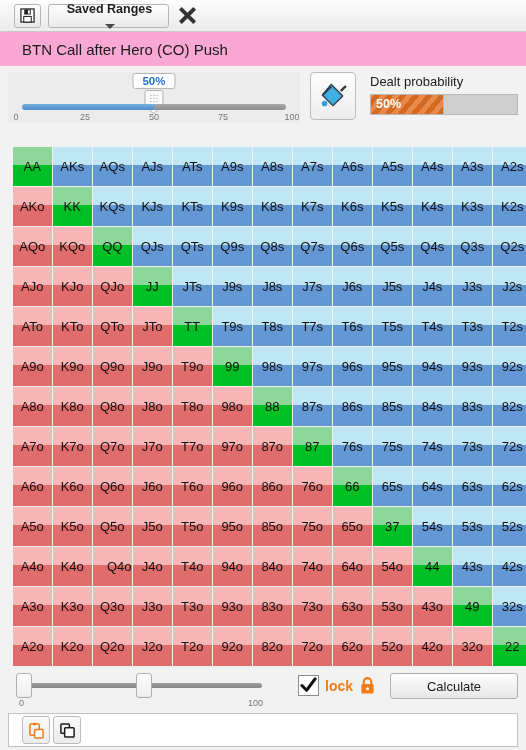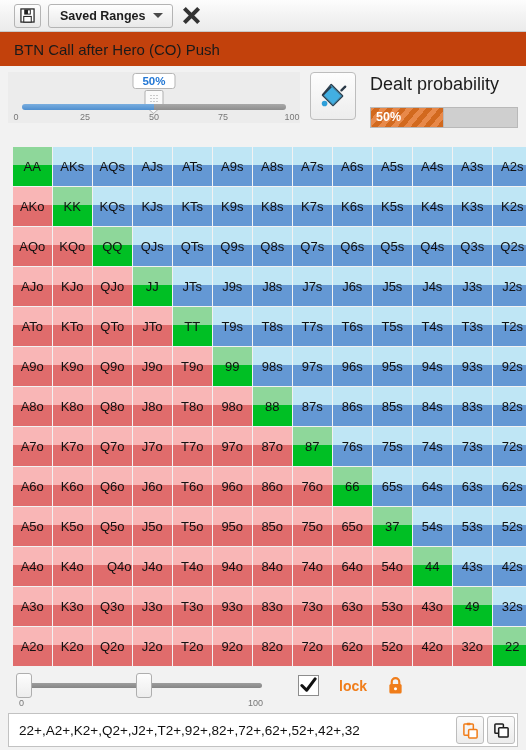--- a/index.html
+++ b/index.html
@@ -27,31 +27,31 @@
   .tb-btn {
     border: 1px solid #b4b4b4; border-radius: 3px;
     background: linear-gradient(to bottom, #fefefe, #e9e9e9);
     height: 24px; display: flex; align-items: center; justify-content: center;
     cursor: pointer;
   }
   .save-btn { width: 27px; margin-right: 7px; }
   .saved-ranges {
     padding: 0 9px 0 11px; gap: 8px;
     font-size: 12.5px; font-weight: bold; color: #1d1d1d;
-    margin-right: 8px; min-width: 121px;
+    margin-right: 8px; min-width: 121px; flex-direction: column;
   }
   .caret { width: 0; height: 0; border-left: 5px solid transparent;
            border-right: 5px solid transparent; border-top: 5px solid #4a4a4a; }
   .close-x { width: 21px; height: 21px; display: flex; align-items: center;
              justify-content: center; cursor: pointer; }
 
   
   .subtitle {
-    height: 34px; background: #c2410c;
-    display: flex; align-items: center; padding-left: 14px;
+    height: 34px; background: #f9a8d4;
+    display: flex; align-items: center; padding-left: 22px;
     font-size: 15px; color: #1a1a1a;
   }
 
   
   .sliderpanel {
     position: relative; height: 58px;
     display: flex; align-items: flex-start;
     padding: 6px 8px 0 8px; gap: 0;
   }
   .slider-area {
@@ -91,21 +91,21 @@
 
   .bucket-btn {
     width: 50px; height: 48px; margin-left: 10px;
     border: 1px solid #bdbdbd; border-radius: 4px;
     background: linear-gradient(to bottom,#fdfdfd,#ededed);
     display: flex; align-items: center; justify-content: center; cursor: pointer;
   }
   .dealt {
     margin-left: 14px; padding-top: 2px; flex: 1;
   }
-  .dealt-label { font-size: 18px; color: #1c1c1c; margin-bottom: 12px; }
+  .dealt-label { font-size: 13px; color: #1c1c1c; margin-bottom: 5px; }
   .dealt-bar {
     height: 21px; background: #cfcfcf; border: 1px solid #b9b9b9;
     position: relative; overflow: hidden; width: 148px;
   }
   .dealt-fill {
     position: absolute; left: 0; top: 0; bottom: 0; width: 50%;
     background: repeating-linear-gradient(-50deg,#d2691e 0 5px,#e8894a 5px 10px);
     border-right: 1px solid #b9b9b9;
   }
   .dealt-pct {
@@ -141,21 +141,21 @@
   }
   .row1 { display: flex; align-items: flex-start; height: 42px; }
   .range-slider { position: relative; width: 268px; height: 36px; }
   .rs-track { position: absolute; left: 14px; right: 14px; top: 14px; height: 5px;
               background: linear-gradient(to bottom,#9d9d9d,#868686); border-radius: 3px; }
   .rs-handle { position: absolute; top: 4px; width: 16px; height: 25px;
                background: linear-gradient(to bottom,#fdfdfd,#ededed);
                border: 1px solid #aeaeae; border-radius: 3px; cursor: pointer; }
   .rs-lab { position: absolute; top: 29px; font-size: 9px; color: #777; }
 
-  .lock-wrap { display: flex; align-items: center; gap: 20px; margin-left: 22px; padding-top: 6px; }
+  .lock-wrap { display: flex; align-items: center; gap: 6px; margin-left: 22px; padding-top: 6px; }
   .cbx { width: 21px; height: 21px; background: #fff; border: 1px solid #8d8d8d;
          display: flex; align-items: center; justify-content: center; cursor: pointer; }
   .lock-txt { font-size: 14px; font-weight: bold; color: #f07d1a; }
   .calc-btn {
     margin-left: auto; margin-top: 4px;
     width: 128px; height: 26px;
     border: 1px solid #b0b0b0; border-radius: 3px;
     background: linear-gradient(to bottom,#fefefe,#e8e8e8);
     font-size: 13px; color: #1a1a1a; cursor: pointer;
     display: flex; align-items: center; justify-content: center;
@@ -1107,24 +1107,26 @@
         </svg>
       </div>
       <span class="lock-txt">lock</span>
       <svg width="17" height="19" viewBox="0 0 18 20">
         <path d="M5 9 V6.2 A4 4 0 0 1 13 6.2 V9" stroke="#f07d1a" stroke-width="2.3" fill="none"></path>
         <rect x="2.5" y="8.5" width="13" height="10" rx="1.6" fill="#f07d1a"></rect>
         <circle cx="9" cy="13.5" r="1.6" fill="#fff"></circle>
       </svg>
     </div>
 
+    <div class="calc-btn">
+      <span>Calculate</span>
+    </div>
   </div>
 
   <div class="range-row">
-    <div class="range-val">22+,A2+,K2+,Q2+,J2+,T2+,92+,82+,72+,62+,52+,42+,32</div>
     <div class="icon-btn">
       <svg width="17" height="17" viewBox="0 0 18 18">
         <rect x="2" y="2" width="10" height="12" rx="1" fill="none" stroke="#f07d1a" stroke-width="1.6"></rect>
         <rect x="5" y="0.8" width="4" height="2.6" rx="0.7" fill="#f07d1a"></rect>
         <rect x="7" y="8" width="9" height="9" rx="1" fill="#fff" stroke="#f07d1a" stroke-width="1.6"></rect>
       </svg>
     </div>
     <div class="icon-btn">
       <svg width="17" height="17" viewBox="0 0 18 18">
         <rect x="2" y="2" width="9" height="10" rx="1" fill="none" stroke="#1d1d1d" stroke-width="1.6"></rect>

